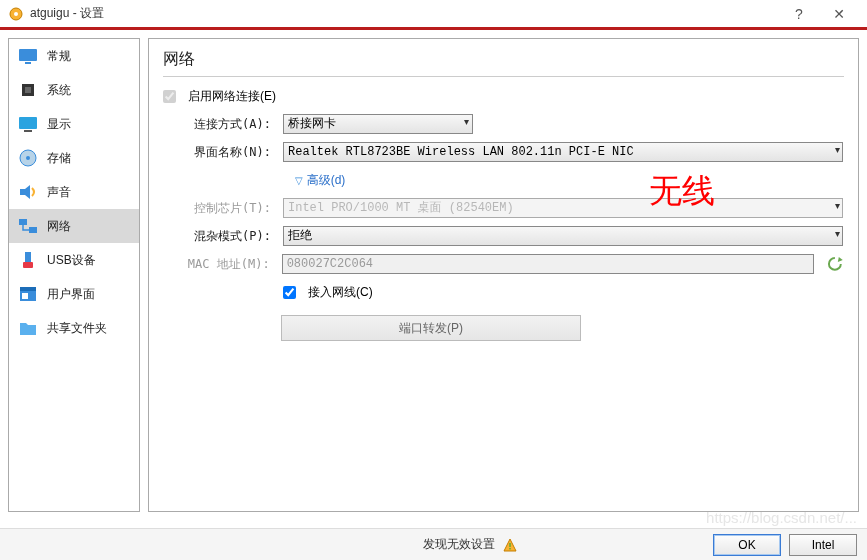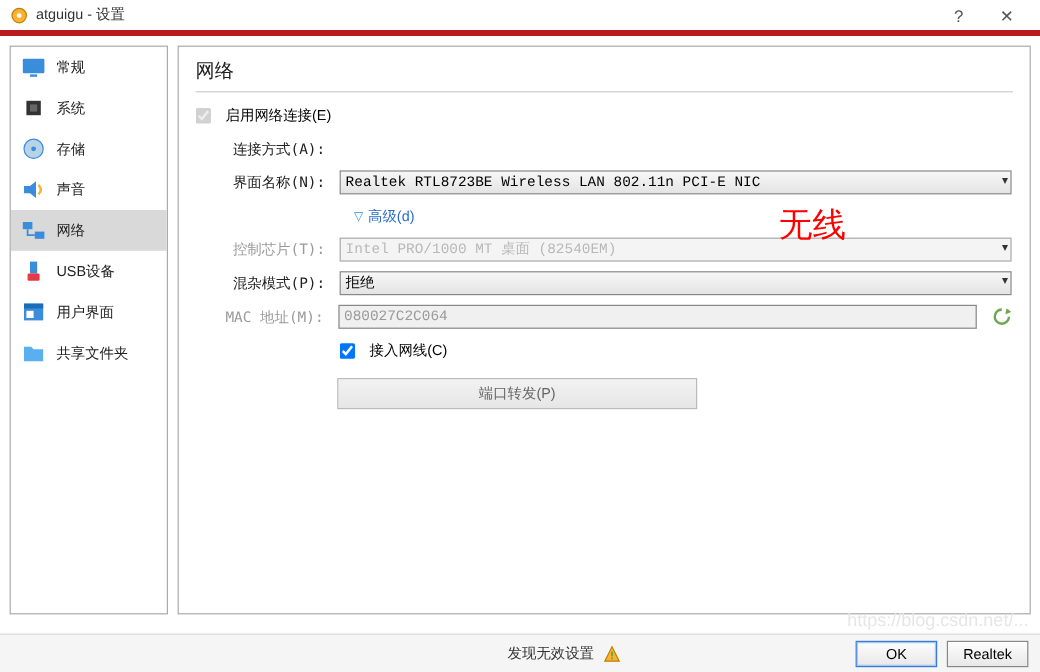--- a/index.html
+++ b/index.html
@@ -1,17 +1,17 @@
 <!DOCTYPE html>
 <html><head>
 <meta charset="utf-8">
 <style>
 * { margin: 0; padding: 0; box-sizing: border-box; font-family: "Microsoft YaHei", "SimSun", sans-serif; font-size: 12px; }
 body { background: #fff; width: 867px; height: 560px; overflow: hidden; position: relative; }
-.title-bar { height: 30px; display: flex; align-items: center; padding: 0 8px; border-bottom: 5px solid #b91c1c; }
+.title-bar { height: 30px; display: flex; align-items: center; padding: 0 8px; border-bottom: 3px solid #b91c1c; }
 .title-bar .gear { width: 16px; height: 16px; margin-right: 6px; }
 .title-bar .title { flex: 1; color: #333; }
 .title-bar .btn { width: 40px; height: 30px; display: flex; align-items: center; justify-content: center; color: #555; cursor: pointer; font-size: 14px; }
 .win-body { display: flex; height: 490px; padding: 8px; gap: 8px; }
 .sidebar { width: 132px; border: 1px solid #aaa; background: #fff; overflow: auto; }
 .side-item { display: flex; align-items: center; height: 34px; padding: 0 8px; gap: 8px; cursor: pointer; color: #222; }
 .side-item.sel { background: #d9d9d9; }
 .side-item .ic { width: 22px; height: 22px; display: flex; align-items: center; justify-content: center; }
 .content { flex: 1; border: 1px solid #aaa; padding: 10px 14px; overflow: hidden; position: relative; }
 .content h2 { font-size: 16px; font-weight: normal; color: #222; margin-bottom: 6px; }
@@ -24,21 +24,21 @@
 .row .lbl { width: 96px; text-align: right; color: #222; font-family: "SimSun", monospace; }
 .row.disabled .lbl, .row.disabled .fld, .row.disabled input { color: #9a9a9a; }
 .chk { width: 13px; height: 13px; }
 .sel-field, .txt-field { height: 20px; border: 1px solid #888; padding: 0 4px; background: #fff; font-family: "Courier New", monospace; font-size: 12px; }
 .sel-field { appearance: none; background: linear-gradient(#f7f7f7,#e4e4e4); padding-right: 18px; position: relative; }
 .sel-wrap { position: relative; display: inline-block; }
 .sel-wrap::after { content: "▾"; position: absolute; right: 4px; top: 2px; font-size: 10px; color: #333; pointer-events: none; }
 .sel-field.dis { background: #f0f0f0; color: #9a9a9a; }
 .adv-toggle { color: #2a6fc9; cursor: pointer; display: flex; align-items: center; gap: 4px; margin-left: 12px; }
 .adv-toggle .tri { color: #3a8ddb; font-size: 10px; }
-.annot { position: absolute; left: 500px; top: 130px; color: #f00; font-size: 28px; font-family: "SimSun"; }
+.annot { position: absolute; left: 500px; top: 130px; color: #f00; font-size: 33px; font-family: "SimSun"; }
 .btn-port { width: 300px; height: 26px; background: linear-gradient(#f2f2f2,#e6e6e6); border: 1px solid #bbb; color: #666; cursor: pointer; margin-left: 118px; margin-top: 6px; }
 .refresh-ic { width: 18px; height: 18px; cursor: pointer; }
 .footer { position: absolute; bottom: 0; left: 0; right: 0; height: 32px; background: #f5f5f5; display: flex; align-items: center; padding: 0 10px; gap: 8px; border-top: 1px solid #ddd; }
 .footer .spacer { flex: 1; }
 .footer .msg { color: #333; }
 .fbtn { min-width: 68px; height: 22px; border: 1px solid #888; background: linear-gradient(#fdfdfd,#e8e8e8); cursor: pointer; }
 .fbtn.primary { border: 1px solid #3a7bd5; box-shadow: 0 0 0 1px #a5c8f0 inset; }
 .warn-ic { width: 14px; height: 14px; display: inline-block; }
 .watermark { position: absolute; right: 10px; bottom: 34px; color: #e6e6e6; font-size: 15px; pointer-events: none; }
 </style>
@@ -73,20 +73,29 @@
           <svg width="22" height="22">
             <rect x="5" y="5" width="12" height="12" fill="#333"></rect>
             <rect x="8" y="8" width="6" height="6" fill="#666"></rect>
           </svg>
         </span>
       <span>系统</span>
     </div>
     <div class="side-item">
       <span class="ic">
           <svg width="22" height="22">
+            <rect x="2" y="4" width="18" height="12" rx="1" fill="#2aa3e0"></rect>
+            <rect x="7" y="17" width="8" height="2" fill="#555"></rect>
+          </svg>
+        </span>
+      <span>显示</span>
+    </div>
+    <div class="side-item">
+      <span class="ic">
+          <svg width="22" height="22">
             <circle cx="11" cy="11" r="8" fill="#b7d3e8" stroke="#3a8ddb"></circle>
             <circle cx="11" cy="11" r="2" fill="#3a8ddb"></circle>
           </svg>
         </span>
       <span>存储</span>
     </div>
     <div class="side-item">
       <span class="ic">
           <svg width="22" height="22">
             <polygon points="3,8 8,8 13,4 13,18 8,14 3,14" fill="#3a8ddb"></polygon>
@@ -139,20 +148,21 @@
     <div class="hr"></div>
 
 
     <div class="row disabled" style="margin-left:0;">
       <input type="checkbox" class="chk" checked="" disabled="" style="">
       <span>启用网络连接(E)</span>
     </div>
 
     <div class="row">
       <span class="lbl">连接方式(A):</span>
+      <span class="sel-wrap"><select class="sel-field" style="width:190px"><option>桥接网卡</option></select></span>
     </div>
 
     <div class="row">
       <span class="lbl">界面名称(N):</span>
       <span class="sel-wrap" style="flex:1"><select class="sel-field" style="width:560px"><option>Realtek RTL8723BE Wireless LAN 802.11n PCI-E NIC</option></select></span>
     </div>
 
     <div class="row">
       <span class="lbl"></span>
       <span class="adv-toggle">
@@ -199,16 +209,16 @@
   <span class="msg">发现无效设置</span>
   <span class="warn-ic">
     <svg viewBox="0 0 14 14">
         <polygon points="7,1 13,13 1,13" fill="#f9b233" stroke="#c47f00"></polygon>
         <rect x="6.3" y="5" width="1.4" height="4" fill="#5a3"></rect>
         <rect x="6.3" y="10" width="1.4" height="1.4" fill="#5a3"></rect>
       </svg>
   </span>
   <div style="width:180px"></div>
   <button class="fbtn primary">OK</button>
-  <button class="fbtn">Realtek</button>
+  <button class="fbtn">Intel</button>
 </div>
 
 <div class="watermark">https://blog.csdn.net/...</div>
 
 </body></html>

